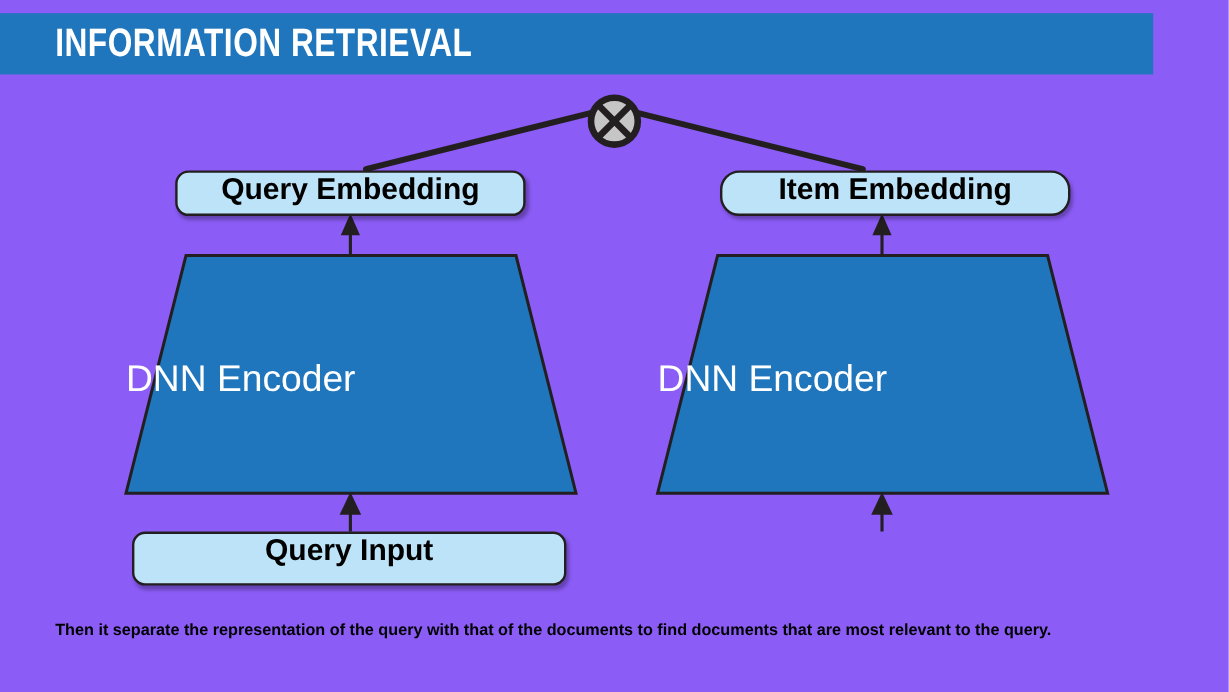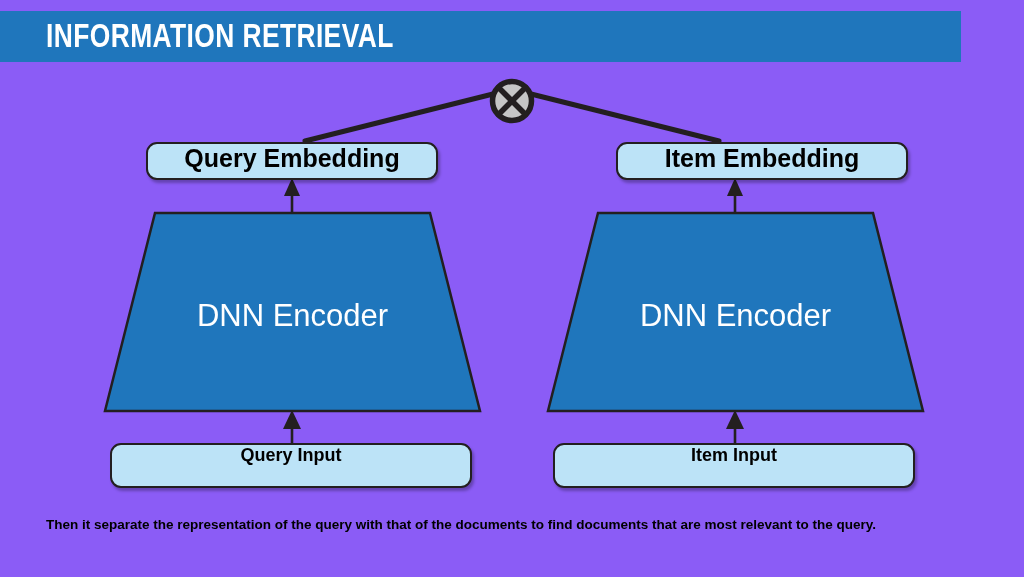--- a/index.html
+++ b/index.html
@@ -66,36 +66,35 @@
     justify-content: center;
     color: #000000;
     font-weight: bold;
     box-shadow: 2px 3px 3px rgba(0,0,0,0.28);
   }
   .pill-embedding {
     font-size: 25px;
     height: 38px;
   }
   .pill-input {
-    font-size: 18px;
+    font-size: 25px;
     height: 45px;
   }
   #query-embedding-box { left: 146px; top: 142px; width: 292px; }
-  #item-embedding-box  { left: 616px; top: 142px; width: 292px; }
+  #item-embedding-box  { left: 600px; top: 142px; width: 292px; border-radius: 16px; }
   #query-input-box     { left: 110px; top: 443px; width: 362px; }
   #item-input-box      { left: 553px; top: 443px; width: 362px; }
 
   
   .encoder-label {
     position: absolute;
     color: #ffffff;
     font-size: 31px;
     font-weight: normal;
     white-space: nowrap;
-    text-align: center;
   }
   #query-encoder-label { left: 105px; top: 298px; width: 375px; }
   #item-encoder-label  { left: 548px; top: 298px; width: 375px; }
 
   
   .caption {
     position: absolute;
     left: 46px;
     top: 516px;
     width: 940px;
@@ -155,23 +154,20 @@
   </div>
 
   <div id="item-embedding-box" class="pill pill-embedding">
     <span>Item Embedding</span>
   </div>
 
   <div id="query-input-box" class="pill pill-input">
     <span>Query Input</span>
   </div>
 
-  <div id="item-input-box" class="pill pill-input">
-    <span>Item Input</span>
-  </div>
 
   <div id="query-encoder-label" class="encoder-label">DNN Encoder</div>
   <div id="item-encoder-label" class="encoder-label">DNN Encoder</div>
 
   <div class="caption">
     <span>Then it separate the representation of the query with that of the documents to find documents that are most relevant to the query.</span>
   </div>
 
 </div>
 

